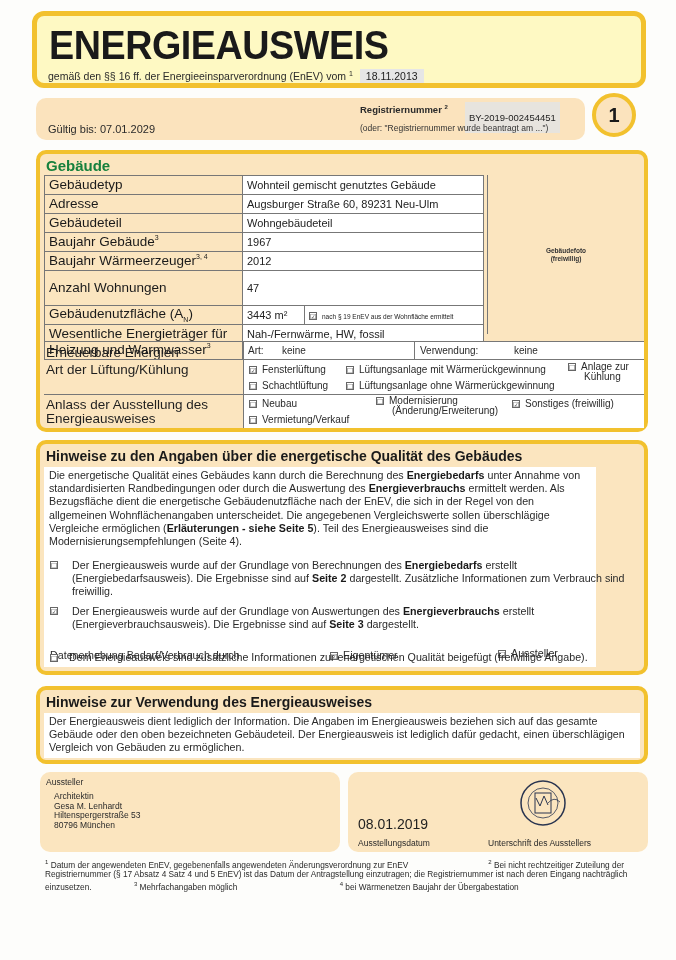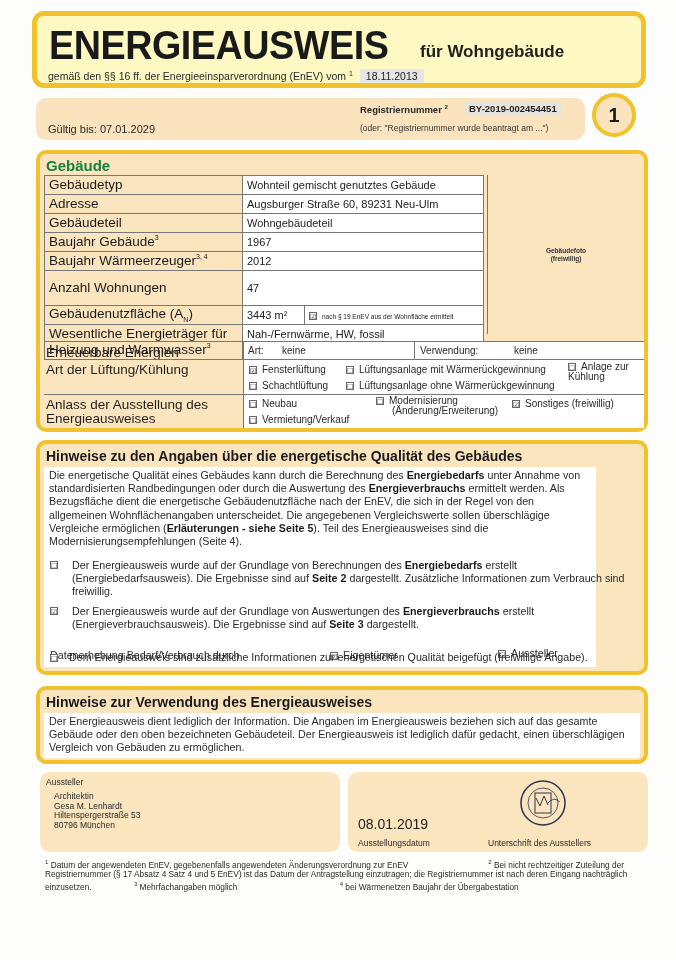--- a/index.html
+++ b/index.html
@@ -30,21 +30,21 @@
   .title-law sup { font-size: 7px; }
 
   
   .reg-strip {
     left: 36px; top: 98px; width: 549px; height: 42px;
     background: #fbe3bd; border-radius: 10px;
   }
   .valid { position: absolute; left: 12px; top: 25px; font-size: 11px; color: #2a2a2a; }
   .reg-label { position: absolute; left: 324px; top: 6px; font-size: 9.5px; font-weight: bold; color: #2a2a2a; }
   .reg-label sup { font-size: 6px; }
-  .reg-value { position: absolute; left: 429px; top: 4px; font-size: 9.5px; font-weight: bold; background: #e7e4de; padding: 1px 4px; color: #222; }
+  .reg-value { position: absolute; left: 429px; top: 4px; font-size: 9.5px; font-weight: normal; background: #e7e4de; padding: 10px 4px; color: #222; }
   .reg-note { position: absolute; left: 324px; top: 25px; font-size: 8.5px; color: #333; }
 
   .page-num {
     left: 592px; top: 93px; width: 44px; height: 44px; border-radius: 50%;
     border: 4px solid #f2c12e; background: #fbe3bd;
     display: flex; align-items: center; justify-content: center;
     font-size: 20px; font-weight: bold; color: #1a1a1a;
   }
 
   
@@ -100,21 +100,20 @@
 
   
   .footnotes { left: 45px; top: 858px; width: 600px; font-size: 8.3px; line-height: 9.4px; color: #2a2a2a; }
   .footnotes sup { font-size: 6px; }
 </style>
 </head>
 <body>
 
 <div class="abs title-box">
   <div class="title-main">ENERGIEAUSWEIS</div>
-  <div class="title-sub">für Wohngebäude</div>
   <div class="title-law">
     <span>gemäß den §§ 16 ff. der Energieeinsparverordnung (EnEV) vom</span>
     <sup>1</sup>
     <span class="date">18.11.2013</span>
   </div>
 </div>
 
 <div class="abs reg-strip">
   <div class="valid">Gültig bis: 07.01.2029</div>
   <div class="reg-label">
@@ -176,21 +175,21 @@
     <span class="opt" style="left:38px;top:3px">keine</span>
     <span class="abs" style="left:170px;top:0;width:1px;height:17px;background:#777"></span>
     <span class="opt" style="left:176px;top:3px">Verwendung:</span>
     <span class="opt" style="left:270px;top:3px">keine</span>
   </div>
   <div class="abs" style="left:4px;top:205px;width:600px;height:1px;background:#777"></div>
   <div class="abs" style="left:6px;top:208px;font-size:13.5px">Art der Lüftung/Kühlung</div>
   <div class="abs" style="left:203px;top:206px;width:401px;height:34px;background:#fff;border-left:1px solid #777">
     <span class="opt" style="left:5px;top:4px"><span class="chk">☑</span><span>Fensterlüftung</span></span>
     <span class="opt" style="left:102px;top:4px"><span class="chk">☐</span><span>Lüftungsanlage mit Wärmerückgewinnung</span></span>
-    <span class="opt" style="left:324px;top:2px;line-height:10px"><span class="chk">☐</span><span>Anlage zur</span><br><span style="">Kühlung</span></span>
+    <span class="opt" style="left:324px;top:2px;line-height:10px"><span class="chk">☐</span><span>Anlage zur</span><br><span style="margin-left:16px">Kühlung</span></span>
     <span class="opt" style="left:5px;top:20px"><span class="chk">☐</span><span>Schachtlüftung</span></span>
     <span class="opt" style="left:102px;top:20px"><span class="chk">☐</span><span>Lüftungsanlage ohne Wärmerückgewinnung</span></span>
   </div>
   <div class="abs" style="left:4px;top:240px;width:600px;height:1px;background:#777"></div>
   <div class="abs" style="left:6px;top:244px;font-size:13.5px;line-height:14px"><span>Anlass der Ausstellung des</span><br><span>Energieausweises</span></div>
   <div class="abs" style="left:203px;top:241px;width:401px;height:33px;background:#fff;border-left:1px solid #777">
     <span class="opt" style="left:5px;top:3px"><span class="chk">☐</span><span>Neubau</span></span>
     <span class="opt" style="left:132px;top:1px;line-height:10px"><span class="chk">☐</span><span>Modernisierung</span><br><span style="margin-left:16px">(Änderung/Erweiterung)</span></span>
     <span class="opt" style="left:268px;top:3px"><span class="chk">☑</span><span>Sonstiges (freiwillig)</span></span>
     <span class="opt" style="left:5px;top:19px"><span class="chk">☐</span><span>Vermietung/Verkauf</span></span>

